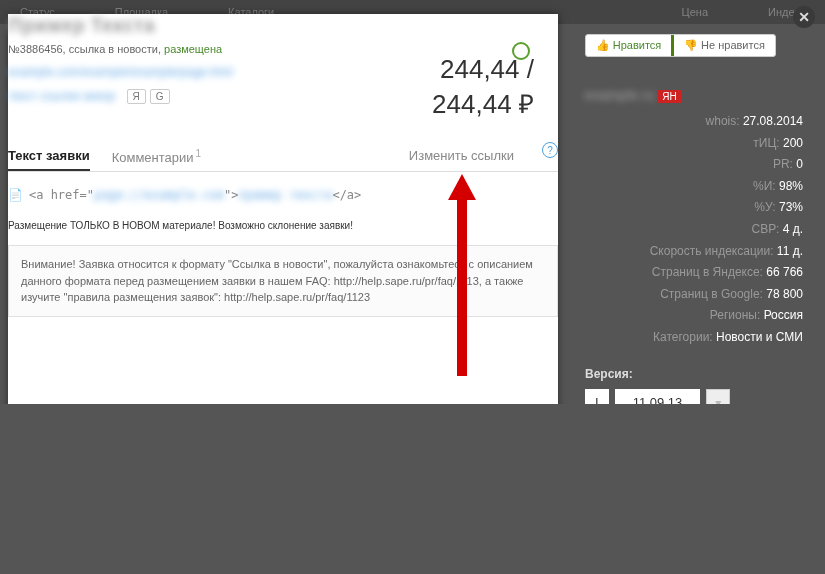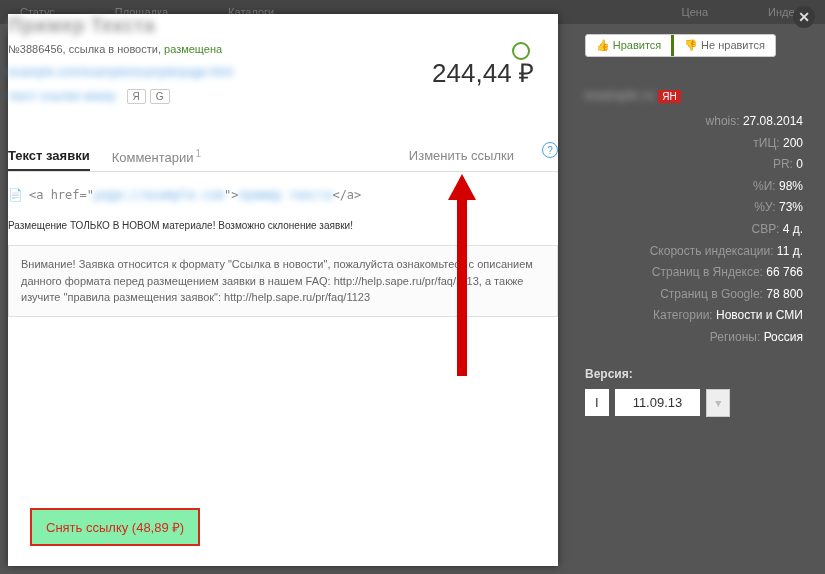--- a/index.html
+++ b/index.html
@@ -1,16 +1,16 @@
 <!DOCTYPE html>
 <html><head>
 <meta charset="utf-8">
 <style>
   html, body { margin:0; padding:0; font-family:Arial,Helvetica,sans-serif; background:#555; }
-  .stage { position:relative; width:825px; height:574px; background:#555; overflow:hidden; }
+  .stage { position:relative; width:825px; height:404px; background:#555; overflow:hidden; }
   .bar { position:absolute; top:0; left:0; right:0; height:24px; background:#444; color:#aaa; font-size:11px; padding:0 20px; display:flex; align-items:center; gap:60px;}
   .bar span { opacity:.6 }
   .close-x { position:absolute; right:10px; top:6px; width:22px; height:22px; border-radius:50%; background:#3a3a3a; color:#ddd; display:flex;align-items:center;justify-content:center; font-weight:bold; cursor:pointer; font-size:14px;}
   .modal { position:absolute; left:8px; top:14px; width:550px; height:552px; background:#fff; box-shadow:0 0 8px rgba(0,0,0,.5);}
   .modal-inner { position:relative; height:100%; box-sizing:border-box;}
   .blur { color:transparent; text-shadow:0 0 7px #999; user-select:none;}
   .blur-blue { color:transparent; text-shadow:0 0 7px #5aa0e0; user-select:none;}
   .title { font-size:20px; font-weight:bold;}
   .sub { font-size:11px; color:#666; margin-top:6px;}
   .sub .placed { color:#4a8a2c;}
@@ -72,20 +72,21 @@
     <div class="modal-inner">
       <div class="circle"></div>
 
       <div class="title blur">Пример Текста</div>
 
       <div class="sub">
         <span>№3886456, </span><span>ссылка в новости, </span><span class="placed">размещена</span>
       </div>
 
       <div class="price-wrap">
+        <div class="price-line">244,44 /</div>
         <div class="price-line">244,44 ₽</div>
       </div>
 
       <div class="url-line">
         <span class="blur-blue">example.com/example/example/page.html</span>
       </div>
       <div class="url-line">
         <span class="blur-blue">текст ссылки анкор</span>
         <span class="chips">
           <span class="chip">Я</span>
@@ -127,22 +128,22 @@
     <div class="stats">
       <div><span class="label">whois:</span> <span class="val">27.08.2014</span></div>
       <div><span class="label">тИЦ:</span> <span class="val">200</span></div>
       <div><span class="label">PR:</span> <span class="val">0</span></div>
       <div><span class="label">%И:</span> <span class="val">98%</span></div>
       <div><span class="label">%У:</span> <span class="val">73%</span></div>
       <div><span class="label">СВР:</span> <span class="val">4 д.</span></div>
       <div><span class="label">Скорость индексации:</span> <span class="val">11 д.</span></div>
       <div><span class="label">Страниц в Яндексе:</span> <span class="val">66 766</span></div>
       <div><span class="label">Страниц в Google:</span> <span class="val">78 800</span></div>
+      <div><span class="label">Регионы:</span> <span class="val">Россия</span></div>
       <div><span class="label">Категории:</span> <span class="val">Новости и СМИ</span></div>
-      <div><span class="label">Регионы:</span> <span class="val">Россия</span></div>
     </div>
 
     <div class="version-title">Версия:</div>
     <div class="version-row">
       <span class="ver-box">I</span>
       <span class="ver-date">11.09.13</span>
       <span class="ver-dd">▾</span>
     </div>
   </div>
 

